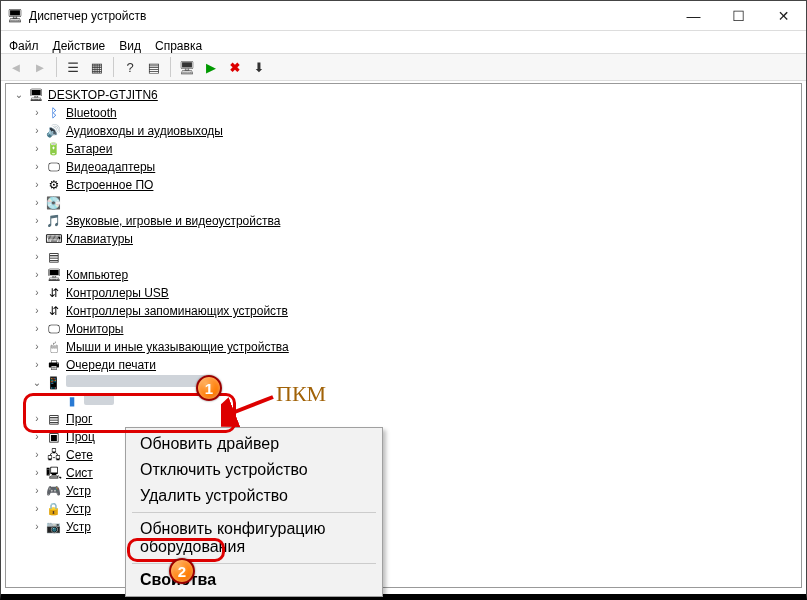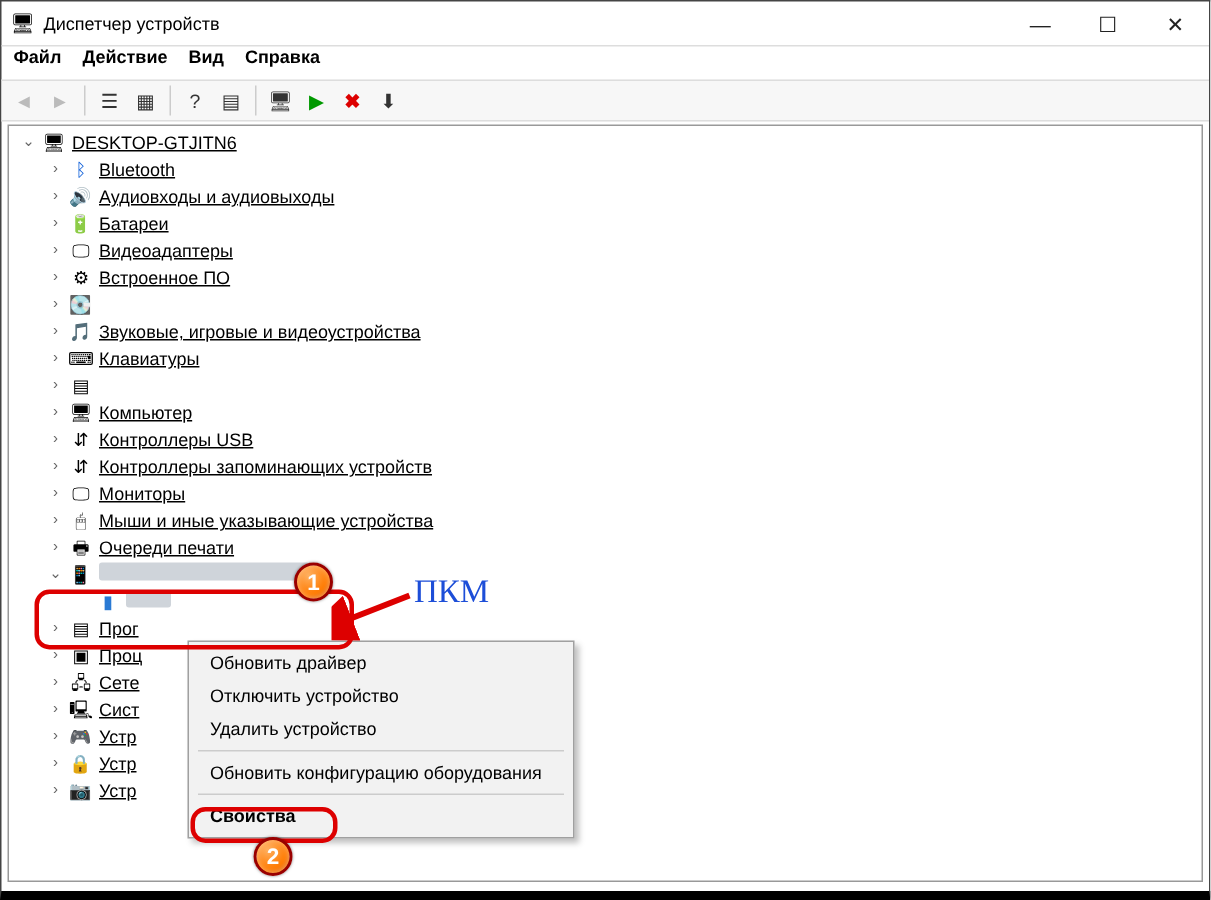--- a/index.html
+++ b/index.html
@@ -41,25 +41,24 @@
   .win-btn {
     width: 45px;
     display: flex; align-items: center; justify-content: center;
     font-size: 14px;
     color:#222;
   }
   
   .menubar {
     height: 22px;
     display: flex;
-    align-items: flex-start;
+    align-items: flex-end;
     gap: 14px;
     padding-left: 8px;
     font-size: 12px;
-    font-weight: bold;
   }
   .menubar span { cursor: default; }
   
   .toolbar {
     height: 28px;
     border-top: 1px solid #ddd;
     border-bottom: 1px solid #ddd;
     display: flex;
     align-items: center;
     padding-left: 4px;
@@ -115,21 +114,21 @@
     left: 124px;
     top: 426px;
     width: 258px;
     background: #f2f2f2;
     border: 1px solid #a0a0a0;
     box-shadow: 3px 3px 4px rgba(0,0,0,0.25);
     padding: 3px 2px;
   }
   .cm-item {
     padding: 4px 12px;
-    font-size: 12px;
+    font-size: 16px;
   }
   .cm-item.bold { font-weight: bold; }
   .cm-sep {
     height:1px; background:#ccc; margin:3px 4px;
   }
 
   
   .badge {
     position:absolute;
     width:26px;height:26px;border-radius:50%;
@@ -140,21 +139,21 @@
     font-size:15px;
     box-shadow: 0 0 2px rgba(0,0,0,0.5), inset 0 0 4px rgba(255,255,255,0.5);
   }
   .badge1 { left:195px; top:374px; }
   .badge2 { left:168px; top:557px; }
 
   
   .annot-text {
     position:absolute;
     left:275px; top:380px;
-    color:#1d4ed8;
+    color:#a16207;
     font-size:22px;
     font-family: "Times New Roman", serif;
   }
   .arrow-svg {
     position:absolute;
     left:220px; top:388px;
     pointer-events:none;
   }
   .blur-box {
     background:#cfd4da;

